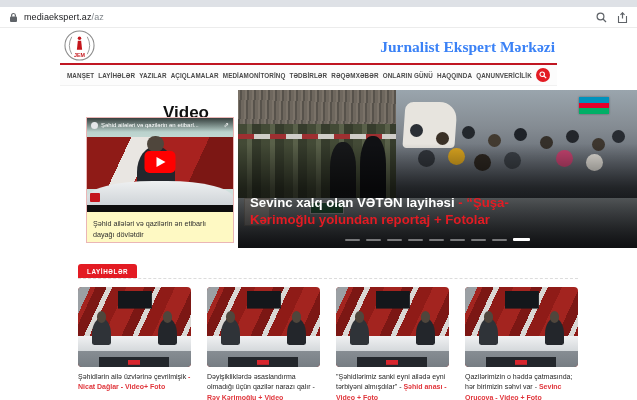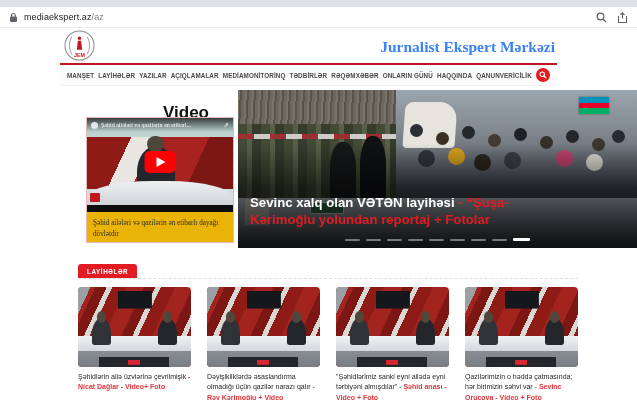--- a/index.html
+++ b/index.html
@@ -29,22 +29,22 @@
   .main-nav{position:absolute;top:63px;left:60px;width:497px;height:23px;
     border-top:2px solid var(--nav-line);background:#fcfcfc;border-bottom:1px solid #f1f1f1;
     display:flex;align-items:center;justify-content:space-between;padding:0 7px;}
   .nav-item{font-size:6.3px;font-weight:bold;color:#4a4a4a;letter-spacing:.1px;
     white-space:nowrap;text-decoration:none;cursor:pointer;}
   .search-btn{width:14px;height:14px;border-radius:50%;background:var(--accent);
     display:flex;align-items:center;justify-content:center;cursor:pointer;flex:0 0 auto;}
   
   .video-heading{position:absolute;top:91px;left:100px;width:148px;margin:12px;text-align:center;
     font-size:17px;font-weight:bold;color:#101010;}
-  .video-card{position:absolute;left:86px;top:117px;width:148px;height:126px;background:#eab308;
-    border:1px solid #eab6b6;font-family:Liberation Serif, serif;}
+  .video-card{position:absolute;left:86px;top:117px;width:148px;height:126px;background:#fef9c3;
+    border:1px solid #eab6b6;}
   .video-thumb{position:relative;height:94px;background:#cfe0dd;overflow:hidden;cursor:pointer;}
   .vt-ceil{position:absolute;top:0;left:0;right:0;height:22%;
     background:linear-gradient(#a9c6c0,#c3d8d3);}
   .vt-wall{position:absolute;top:20%;left:0;right:0;height:56%;
     background:linear-gradient(115deg,#8f1b17 0 26%,#e9e6e2 26% 40%,#a8221f 40% 72%,#7c1714 72%);}
   .vt-desk{position:absolute;bottom:7px;left:0;right:0;height:26%;
     background:linear-gradient(#eef0f1,#cfd4d8);border-radius:45% 45% 0 0/70% 70% 0 0;}
   .vt-black{position:absolute;bottom:0;left:0;right:0;height:7px;background:#0d0d0d;}
   .vt-logo{position:absolute;left:3px;bottom:10px;width:10px;height:9px;background:#c4161c;border-radius:1px;}
   .s-host{position:absolute;left:34%;bottom:24%;width:26%;height:46%;background:#23262c;

